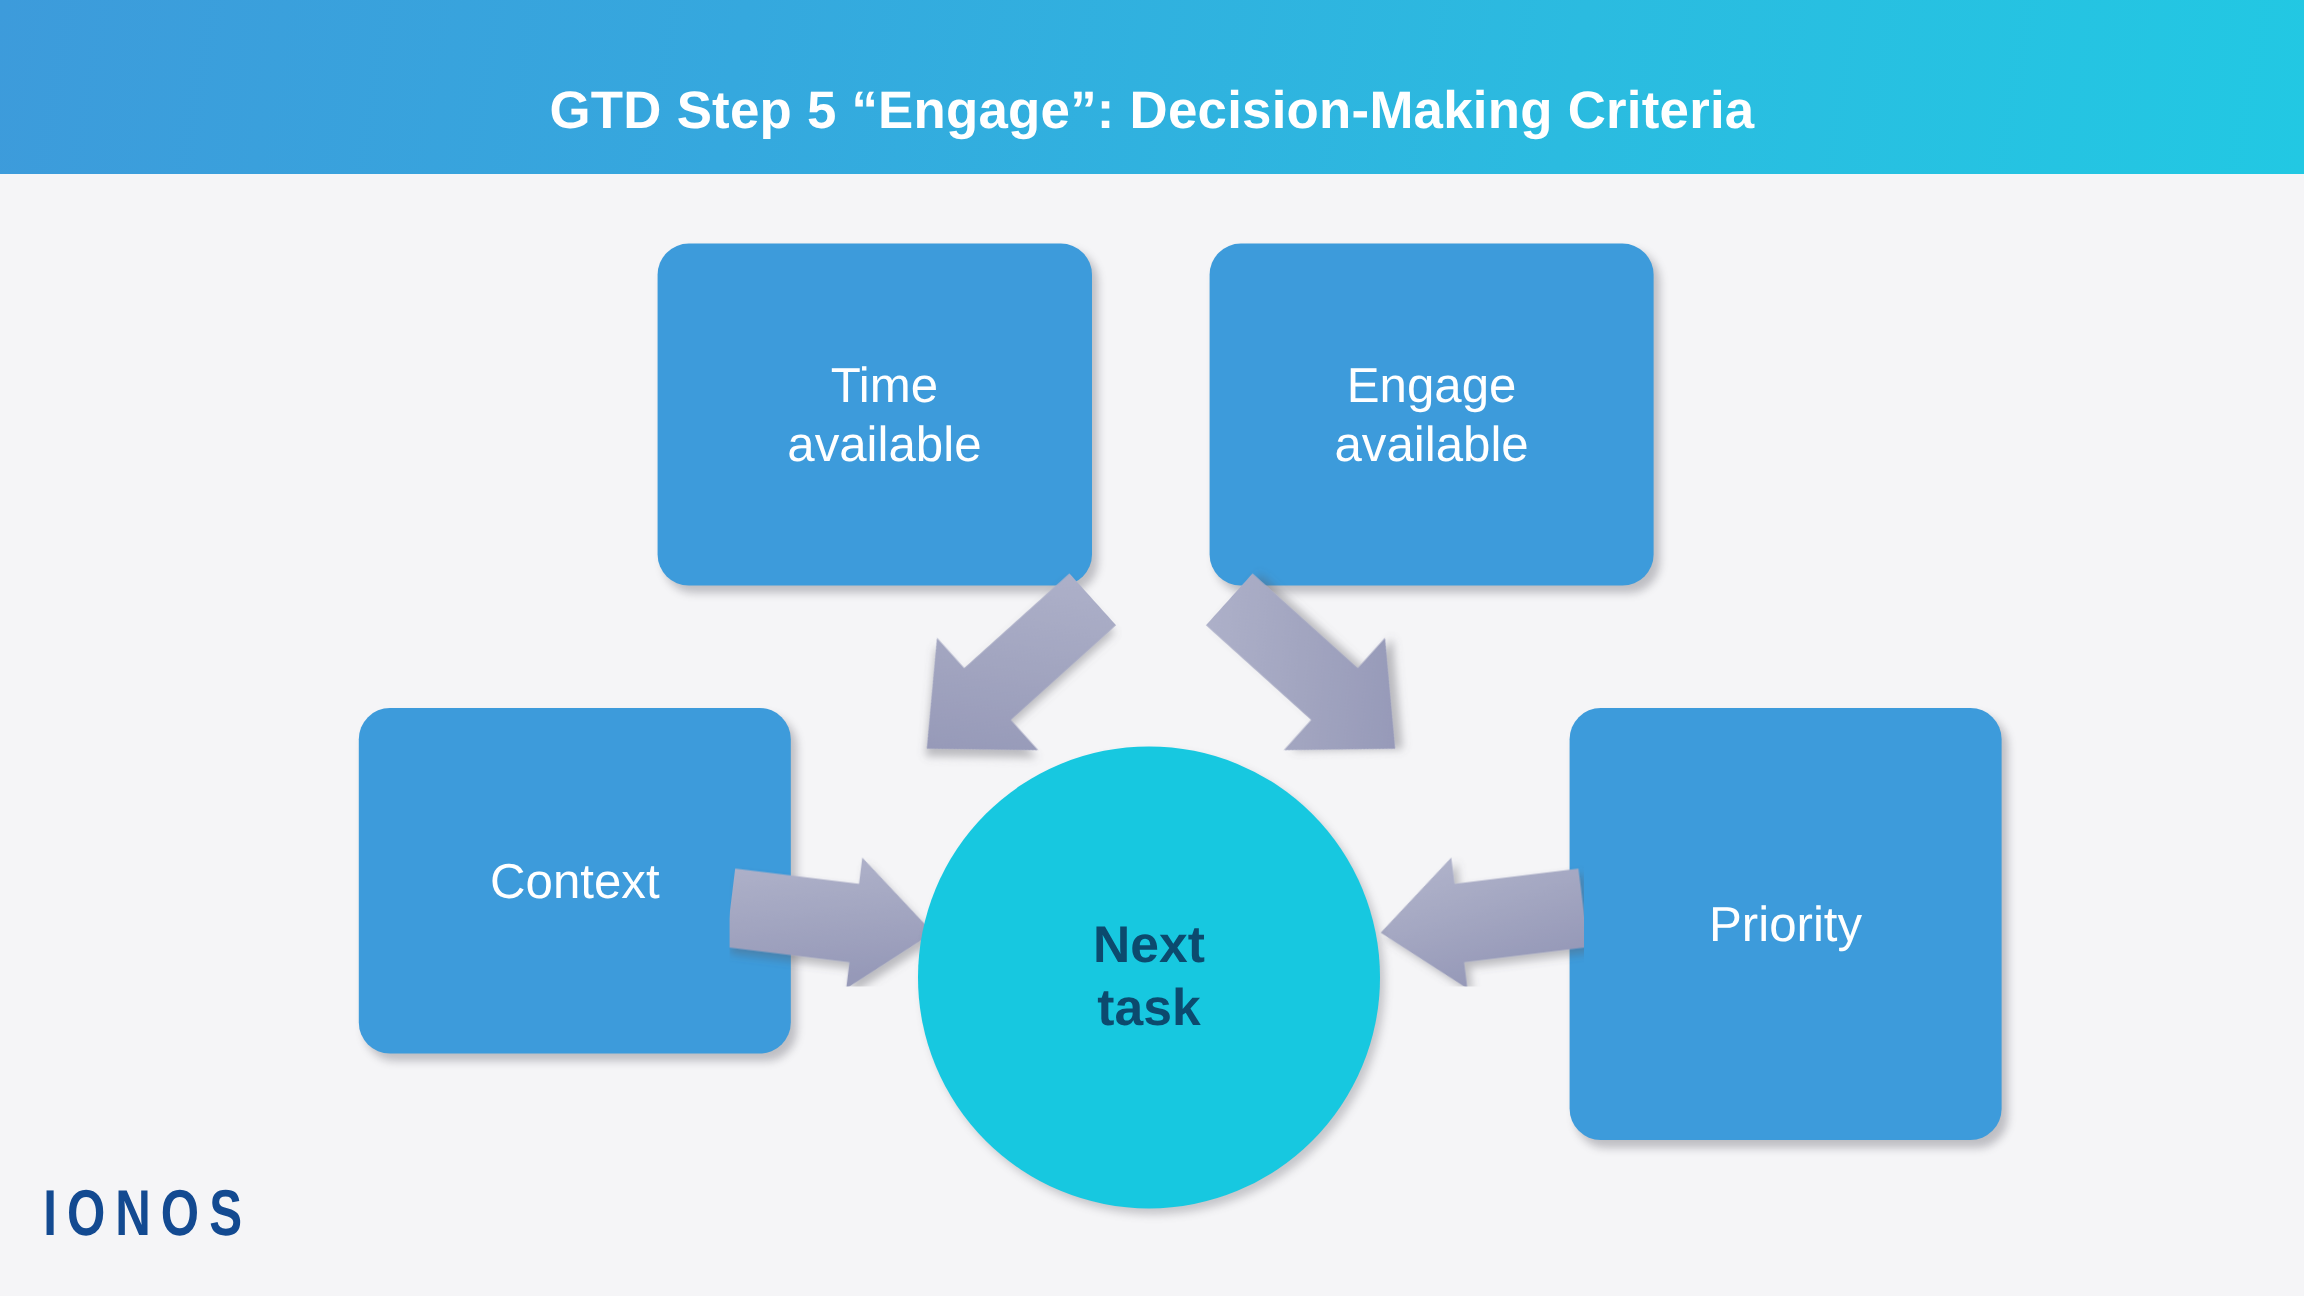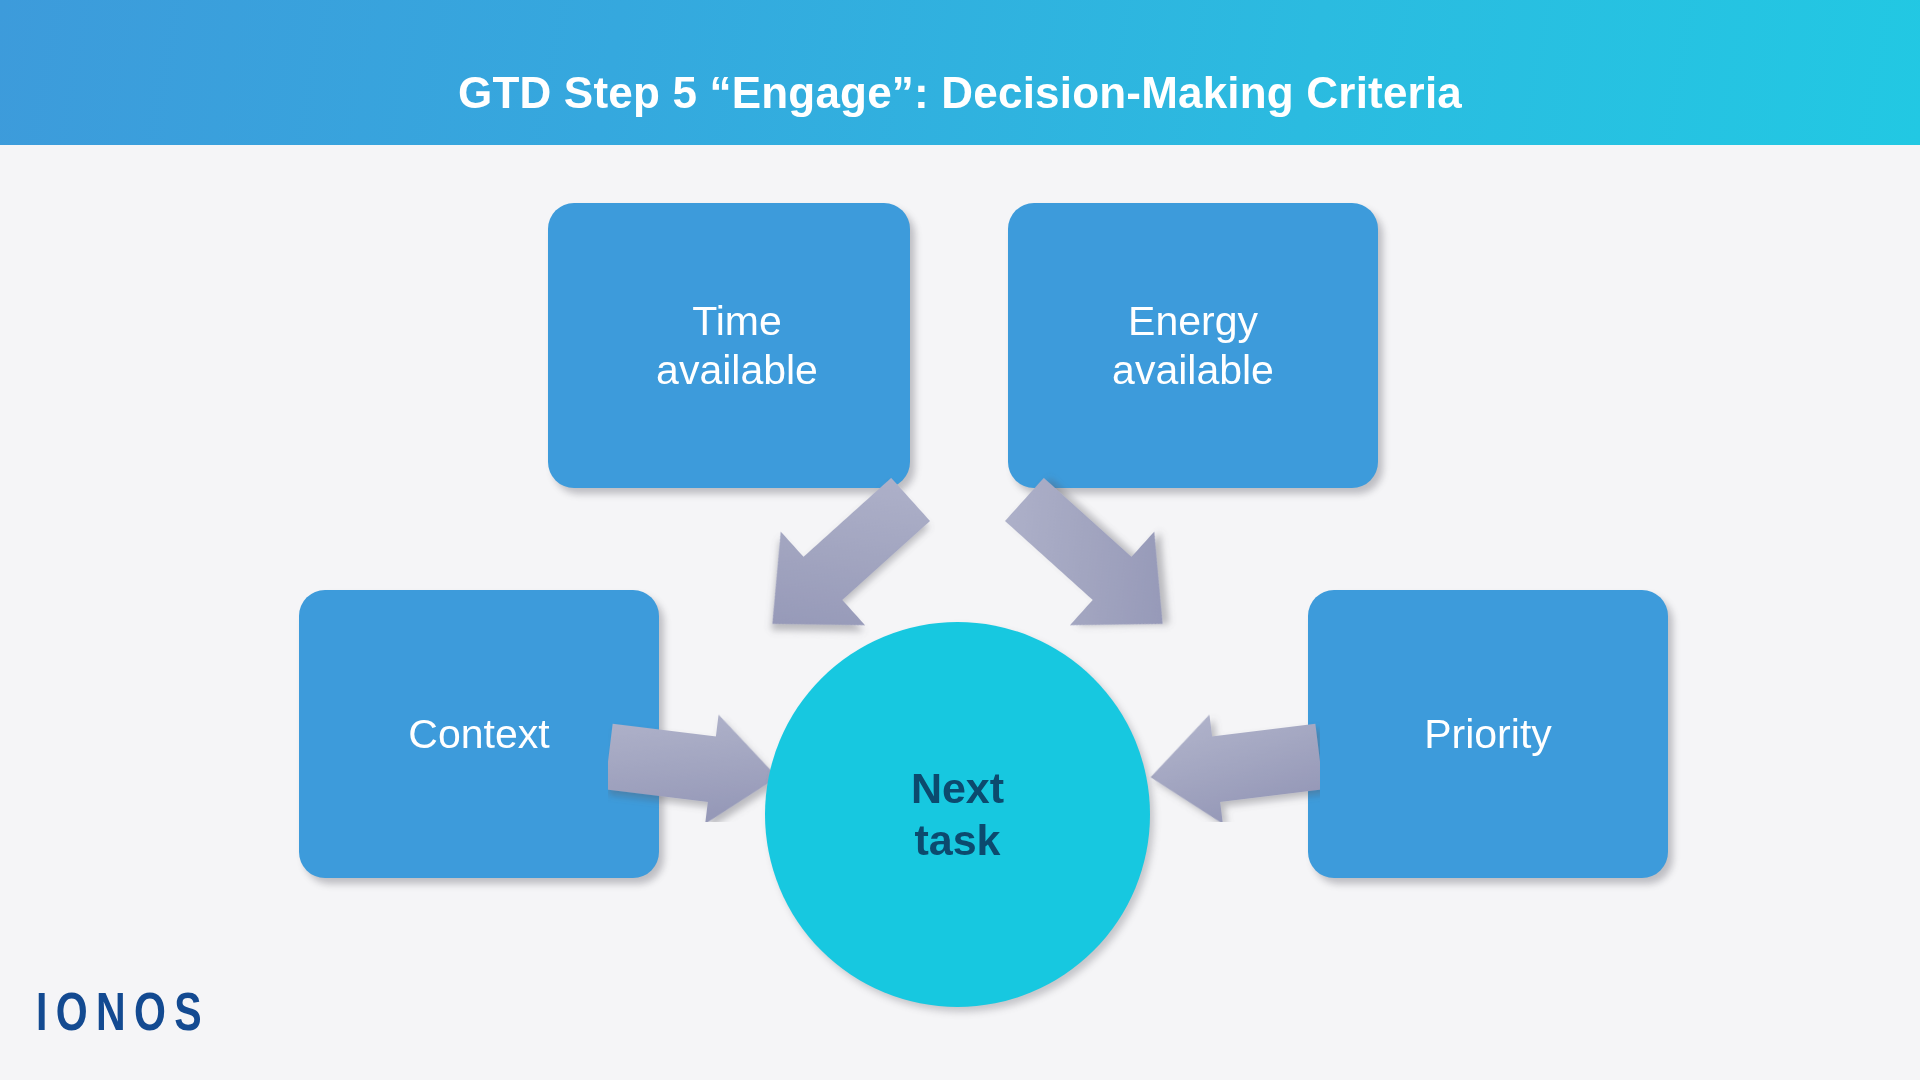--- a/index.html
+++ b/index.html
@@ -85,21 +85,21 @@
     top: 590px;
     width: 360px;
     height: 288px;
     margin-left: 44px;
   }
 
   #box-priority {
     left: 1308px;
     top: 590px;
     width: 360px;
-    height: 288px;
+    height: 360px;
   }
 
   
   #circle-next-task {
     position: absolute;
     left: 765px;
     top: 622px;
     width: 385px;
     height: 385px;
     border-radius: 50%;
@@ -242,21 +242,21 @@
       <polygon points="172,22 68,22 68,0 2,55 68,110 68,88 172,88" fill="url(#gradArrowD)"></polygon>
     </g>
   </svg>
 
   <div class="node-box" id="box-time">
     <span class="node-box-label">Time
 available</span>
   </div>
 
   <div class="node-box" id="box-energy">
-    <span class="node-box-label">Energy
+    <span class="node-box-label">Engage
 available</span>
   </div>
 
   <div class="node-box" id="box-context">
     <span class="node-box-label">Context</span>
   </div>
 
   <div class="node-box" id="box-priority">
     <span class="node-box-label">Priority</span>
   </div>

